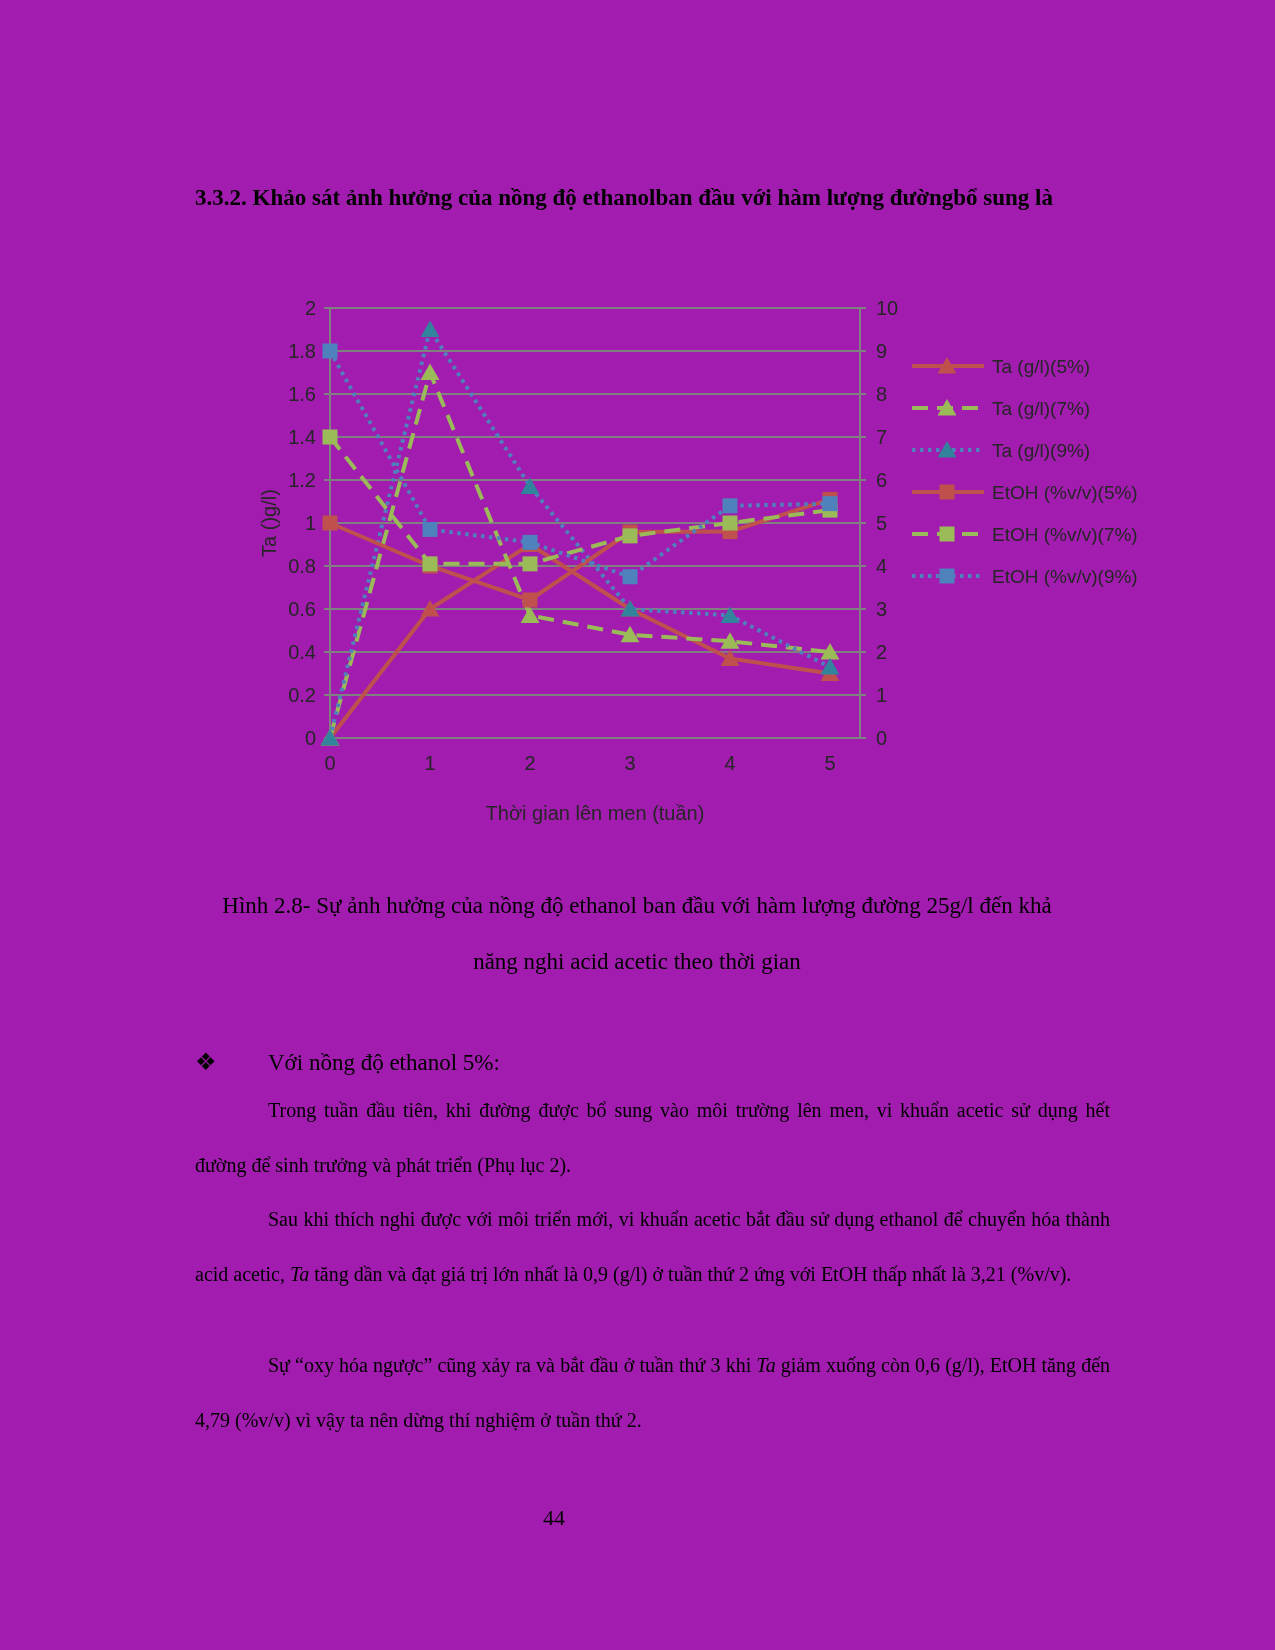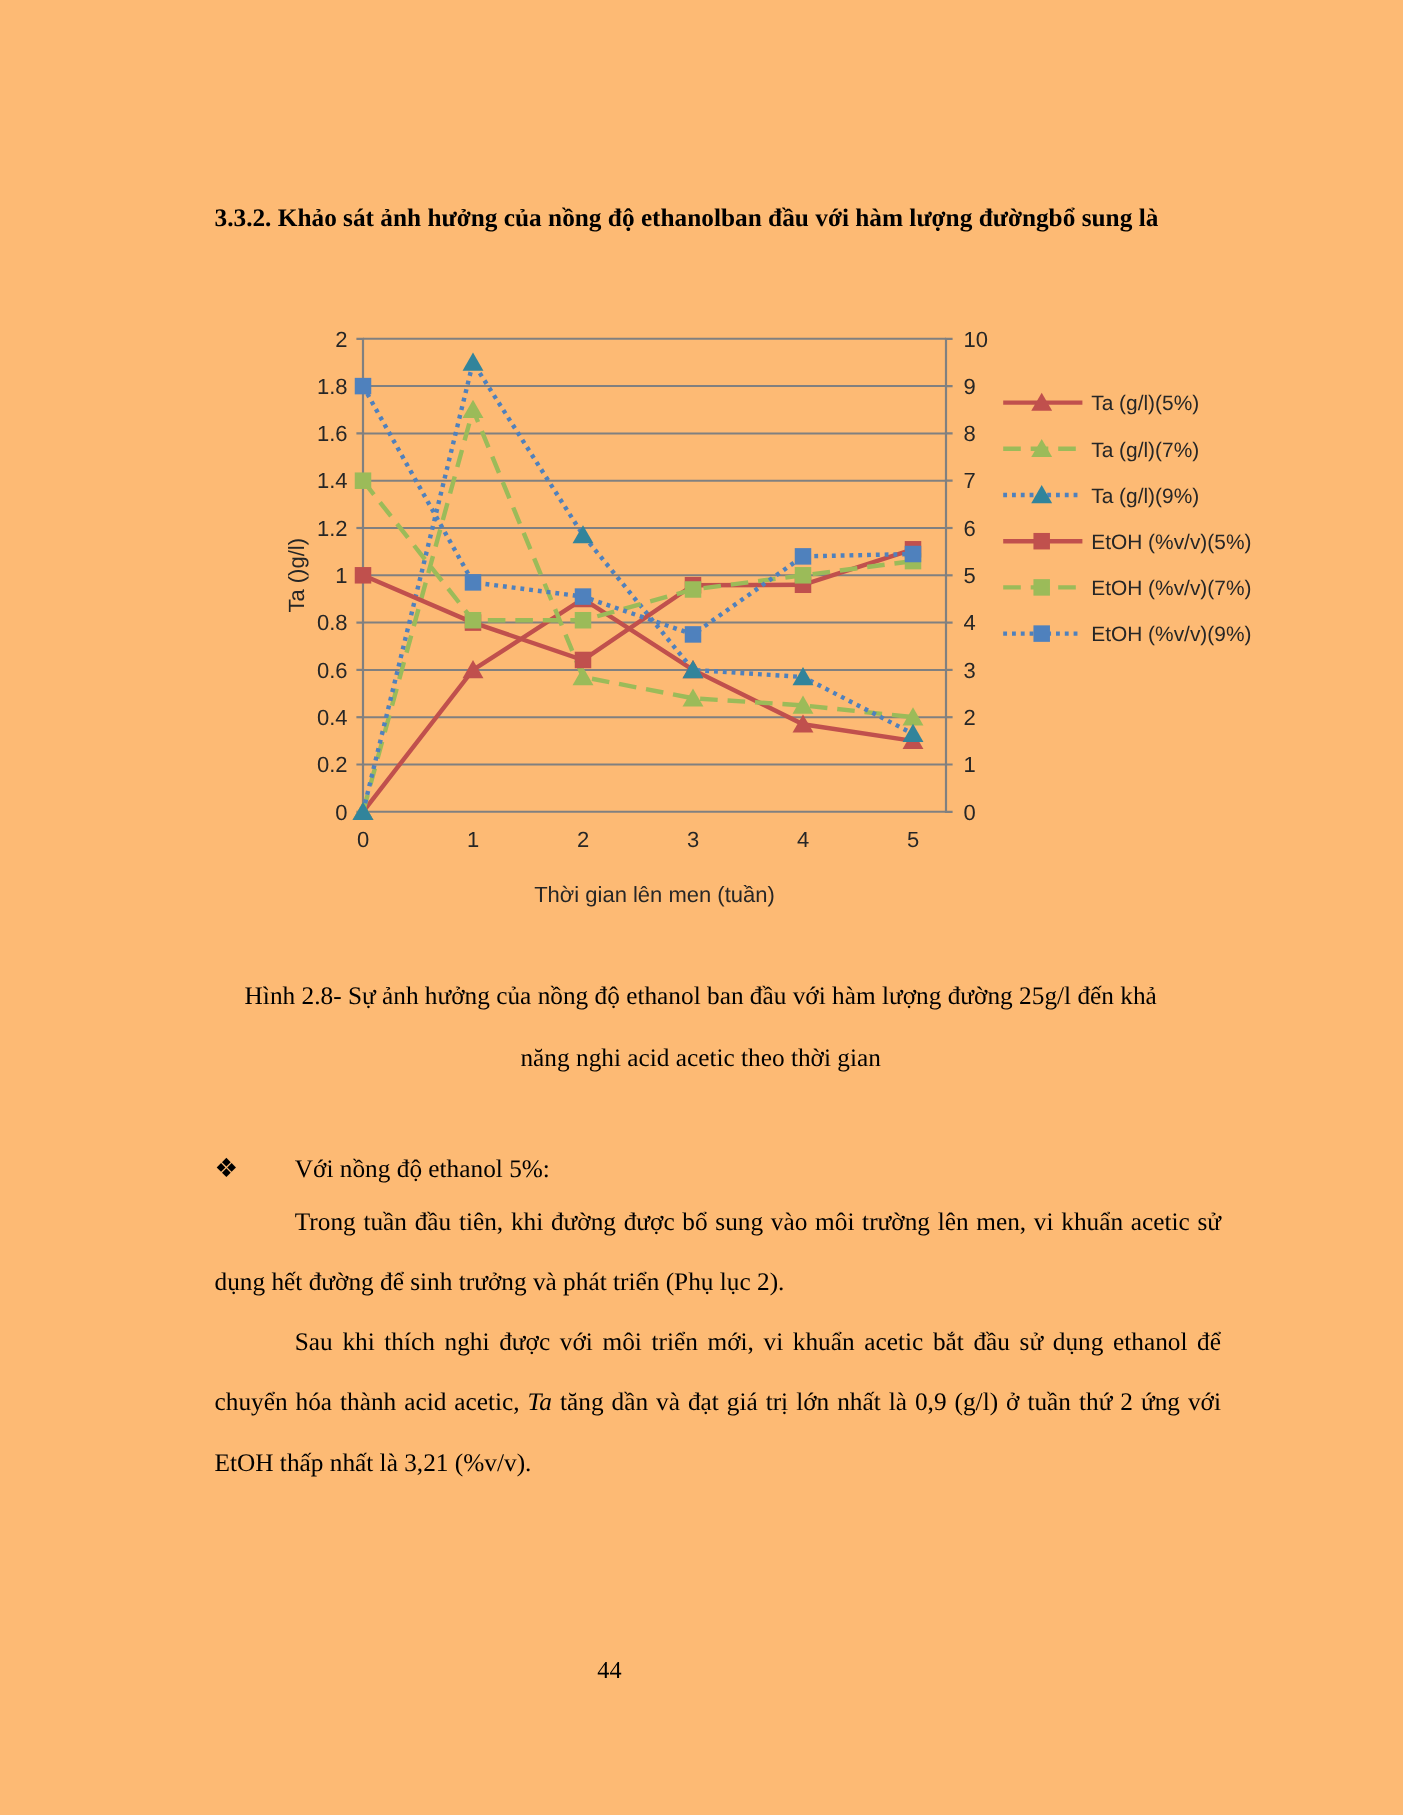--- a/index.html
+++ b/index.html
@@ -1,38 +1,38 @@
 <!DOCTYPE html>
 <html><head>
 <meta charset="utf-8">
 <style>
   html,body{margin:0;padding:0;background:#888;}
   .page{
     position:relative;
     width:1275px;height:1650px;
-    background:#fdba74;
+    background:#a21caf;
     margin:0 auto;
     font-family:"Liberation Serif", serif;
     color:#000;
     overflow:hidden;
   }
   .heading{
     position:absolute;left:195px;top:168px;width:930px;
     font-size:23px;font-weight:bold;line-height:60px;
   }
   .chart-wrap{position:absolute;left:250px;top:278px;width:920px;height:575px;}
   .caption{
     position:absolute;left:137px;top:878px;width:1000px;
     text-align:center;font-size:23px;line-height:56px;
   }
   .bullet-row{position:absolute;left:195px;top:1048px;width:920px;font-size:23px;}
   .bullet-marker{display:inline-block;font-size:24px;width:73px;}
   .para{
     position:absolute;left:195px;width:915px;
-    font-size:23px;line-height:55px;text-align:justify;text-indent:73px;
+    font-size:20px;line-height:55px;text-align:justify;text-indent:73px;
   }
   .p1{top:1083px;}
   .p2{top:1192px;}
   .p3{top:1338px;}
   .page-number{
     position:absolute;left:0;top:1505px;width:1108px;
     text-align:center;font-size:22px;
   }
   svg text{font-family:"Liberation Sans", sans-serif;fill:#262626;}
 </style>
@@ -179,16 +179,17 @@
     <div>Hình 2.8- Sự ảnh hưởng của nồng độ ethanol ban đầu với hàm lượng đường 25g/l đến khả</div>
     <div>năng nghi acid acetic theo thời gian</div>
   </div>
 
   <div class="bullet-row">
     <span class="bullet-marker">❖</span><span>Với nồng độ ethanol 5%:</span>
   </div>
 
   <div class="para p1"><span>Trong tuần đầu tiên, khi đường được bổ sung vào môi trường lên men, vi khuẩn acetic sử dụng hết đường để sinh trưởng và phát triển (Phụ lục 2).</span></div>
   <div class="para p2"><span>Sau khi thích nghi được với môi triển mới, vi khuẩn acetic bắt đầu sử dụng ethanol để chuyển hóa thành acid acetic, </span><span style="font-style: italic;">Ta</span><span> tăng dần và đạt giá trị lớn nhất là 0,9 (g/l) ở tuần thứ 2 ứng với EtOH thấp nhất là 3,21 (%v/v).</span></div>
+  <div class="para p3"><span>Sự “oxy hóa ngược” cũng xảy ra và bắt đầu ở tuần thứ 3 khi </span><span style="font-style: italic;">Ta</span><span> giảm xuống còn 0,6 (g/l), EtOH tăng đến 4,79 (%v/v) vì vậy ta nên dừng thí nghiệm ở tuần thứ 2.</span></div>
 
   <div class="page-number">44</div>
 
 </div>
 
 </body></html>

